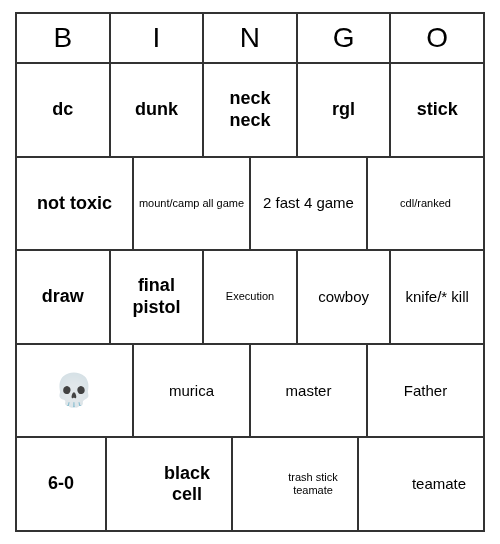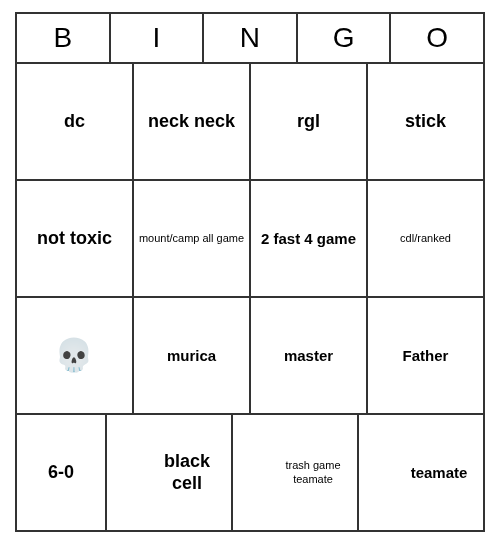--- a/index.html
+++ b/index.html
@@ -76,21 +76,21 @@
       border-right: none;
     }
 
     .cell-large {
       font-size: 18px;
       font-weight: bold;
     }
 
     .cell-medium {
       font-size: 15px;
-      font-weight: bold;
+      font-weight: normal;
     }
 
     .cell-small {
       font-size: 11px;
     }
 
     .cell-emoji {
       font-size: 32px;
     }
   </style>
@@ -102,40 +102,48 @@
     <div class="header-cell">B</div>
     <div class="header-cell">I</div>
     <div class="header-cell">N</div>
     <div class="header-cell">G</div>
     <div class="header-cell">O</div>
   </div>
   <div class="bingo-grid">
 
     <div class="bingo-row">
       <div class="bingo-cell cell-large">dc</div>
+      <div class="bingo-cell cell-large">dunk</div>
       <div class="bingo-cell cell-large">neck neck</div>
       <div class="bingo-cell cell-large">rgl</div>
       <div class="bingo-cell cell-large">stick</div>
     </div>
 
     <div class="bingo-row">
       <div class="bingo-cell cell-large">not toxic</div>
       <div class="bingo-cell cell-small">mount/camp all game</div>
       <div class="bingo-cell cell-medium">2 fast 4 game</div>
       <div class="bingo-cell cell-small">cdl/ranked</div>
     </div>
 
+    <div class="bingo-row">
+      <div class="bingo-cell cell-large">draw</div>
+      <div class="bingo-cell cell-large">final pistol</div>
+      <div class="bingo-cell cell-small">Execution</div>
+      <div class="bingo-cell cell-medium">cowboy</div>
+      <div class="bingo-cell cell-medium">knife/* kill</div>
+    </div>
 
     <div class="bingo-row">
       <div class="bingo-cell cell-emoji">💀</div>
       <div class="bingo-cell cell-medium">murica</div>
       <div class="bingo-cell cell-medium">master</div>
       <div class="bingo-cell cell-medium">Father</div>
     </div>
 
     <div class="bingo-row">
       <div class="bingo-cell cell-large">6-0</div>
       <div class="bingo-cell cell-large">black cell</div>
-      <div class="bingo-cell cell-small">trash game teamate</div>
+      <div class="bingo-cell cell-small">trash stick teamate</div>
       <div class="bingo-cell cell-medium">teamate</div>
     </div>
   </div>
 </div>
 
 </body></html>

